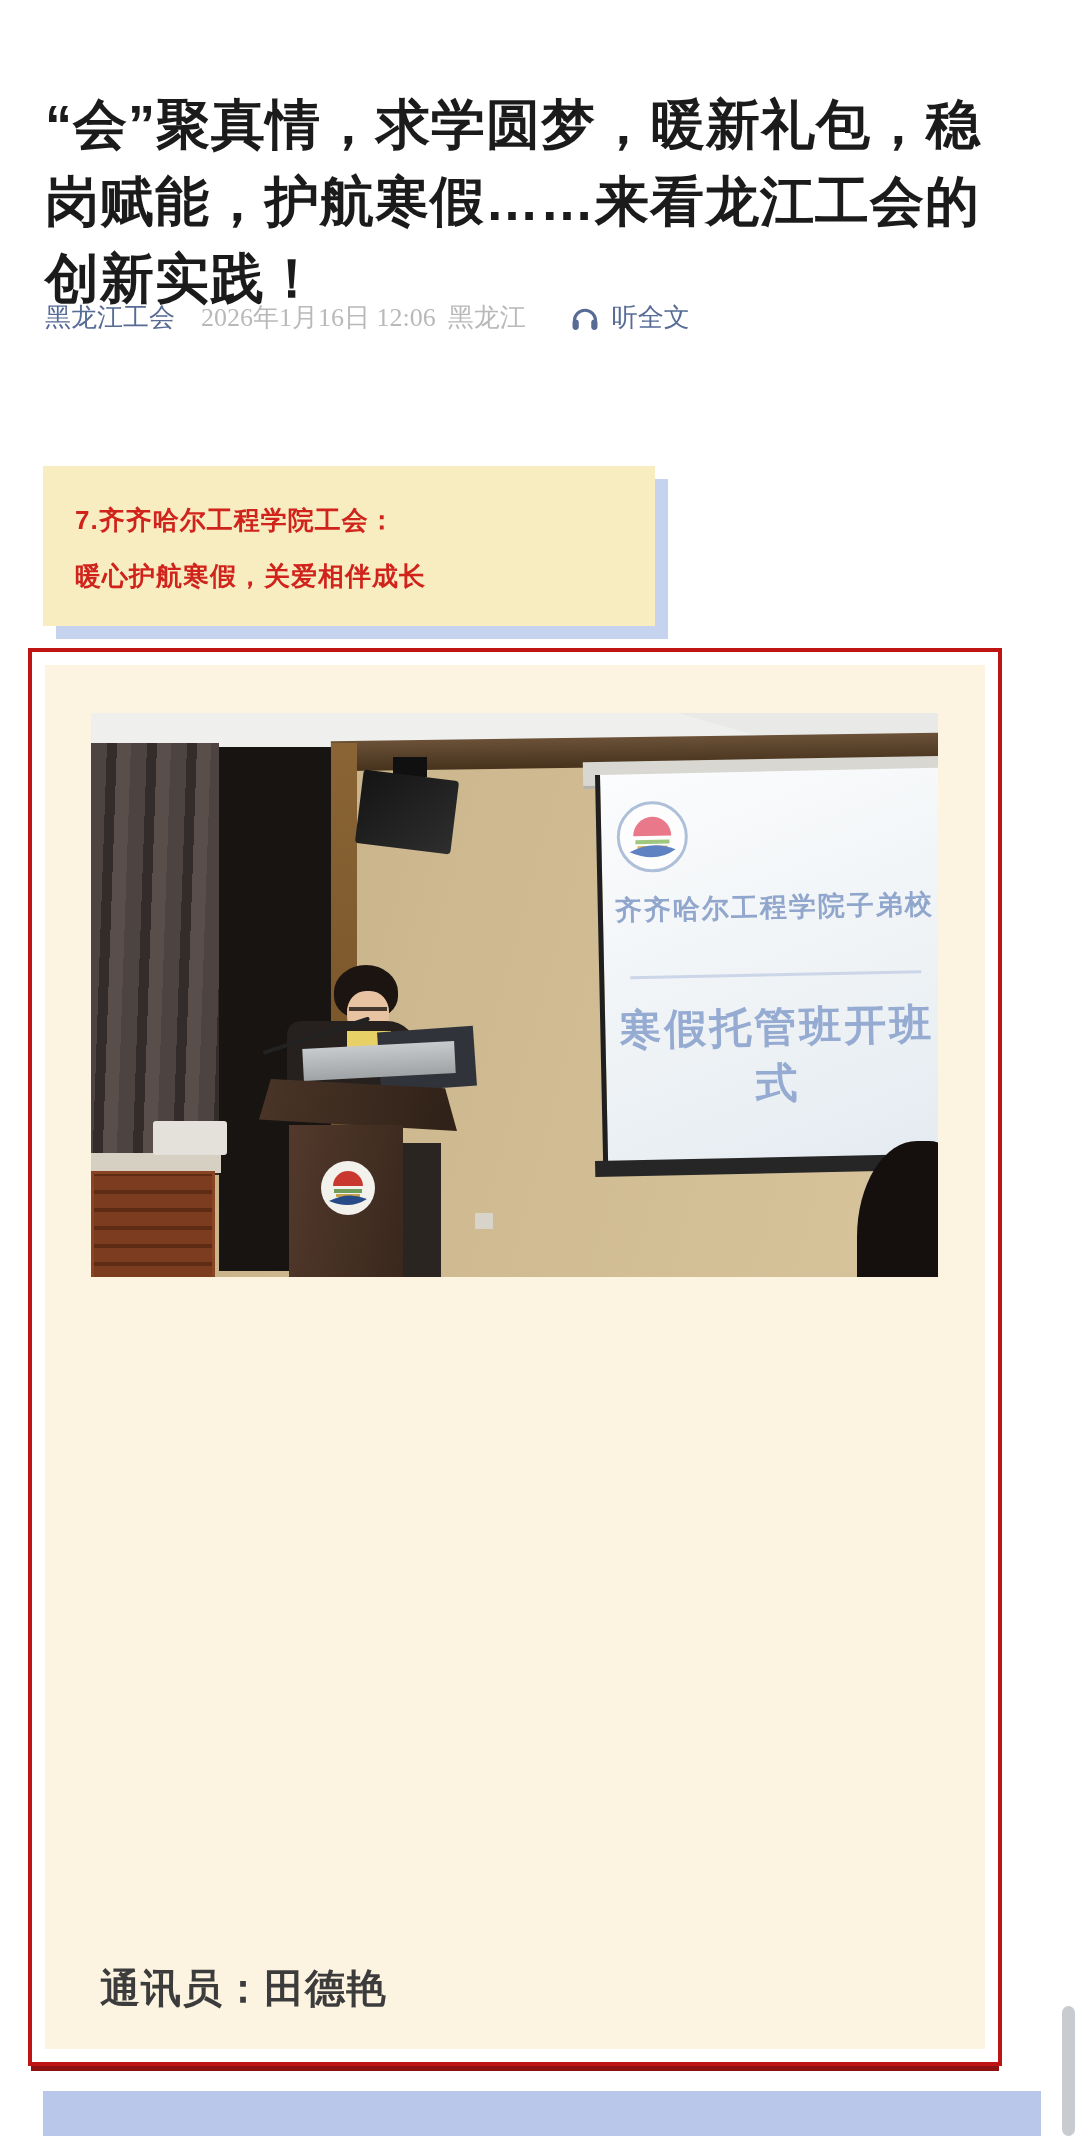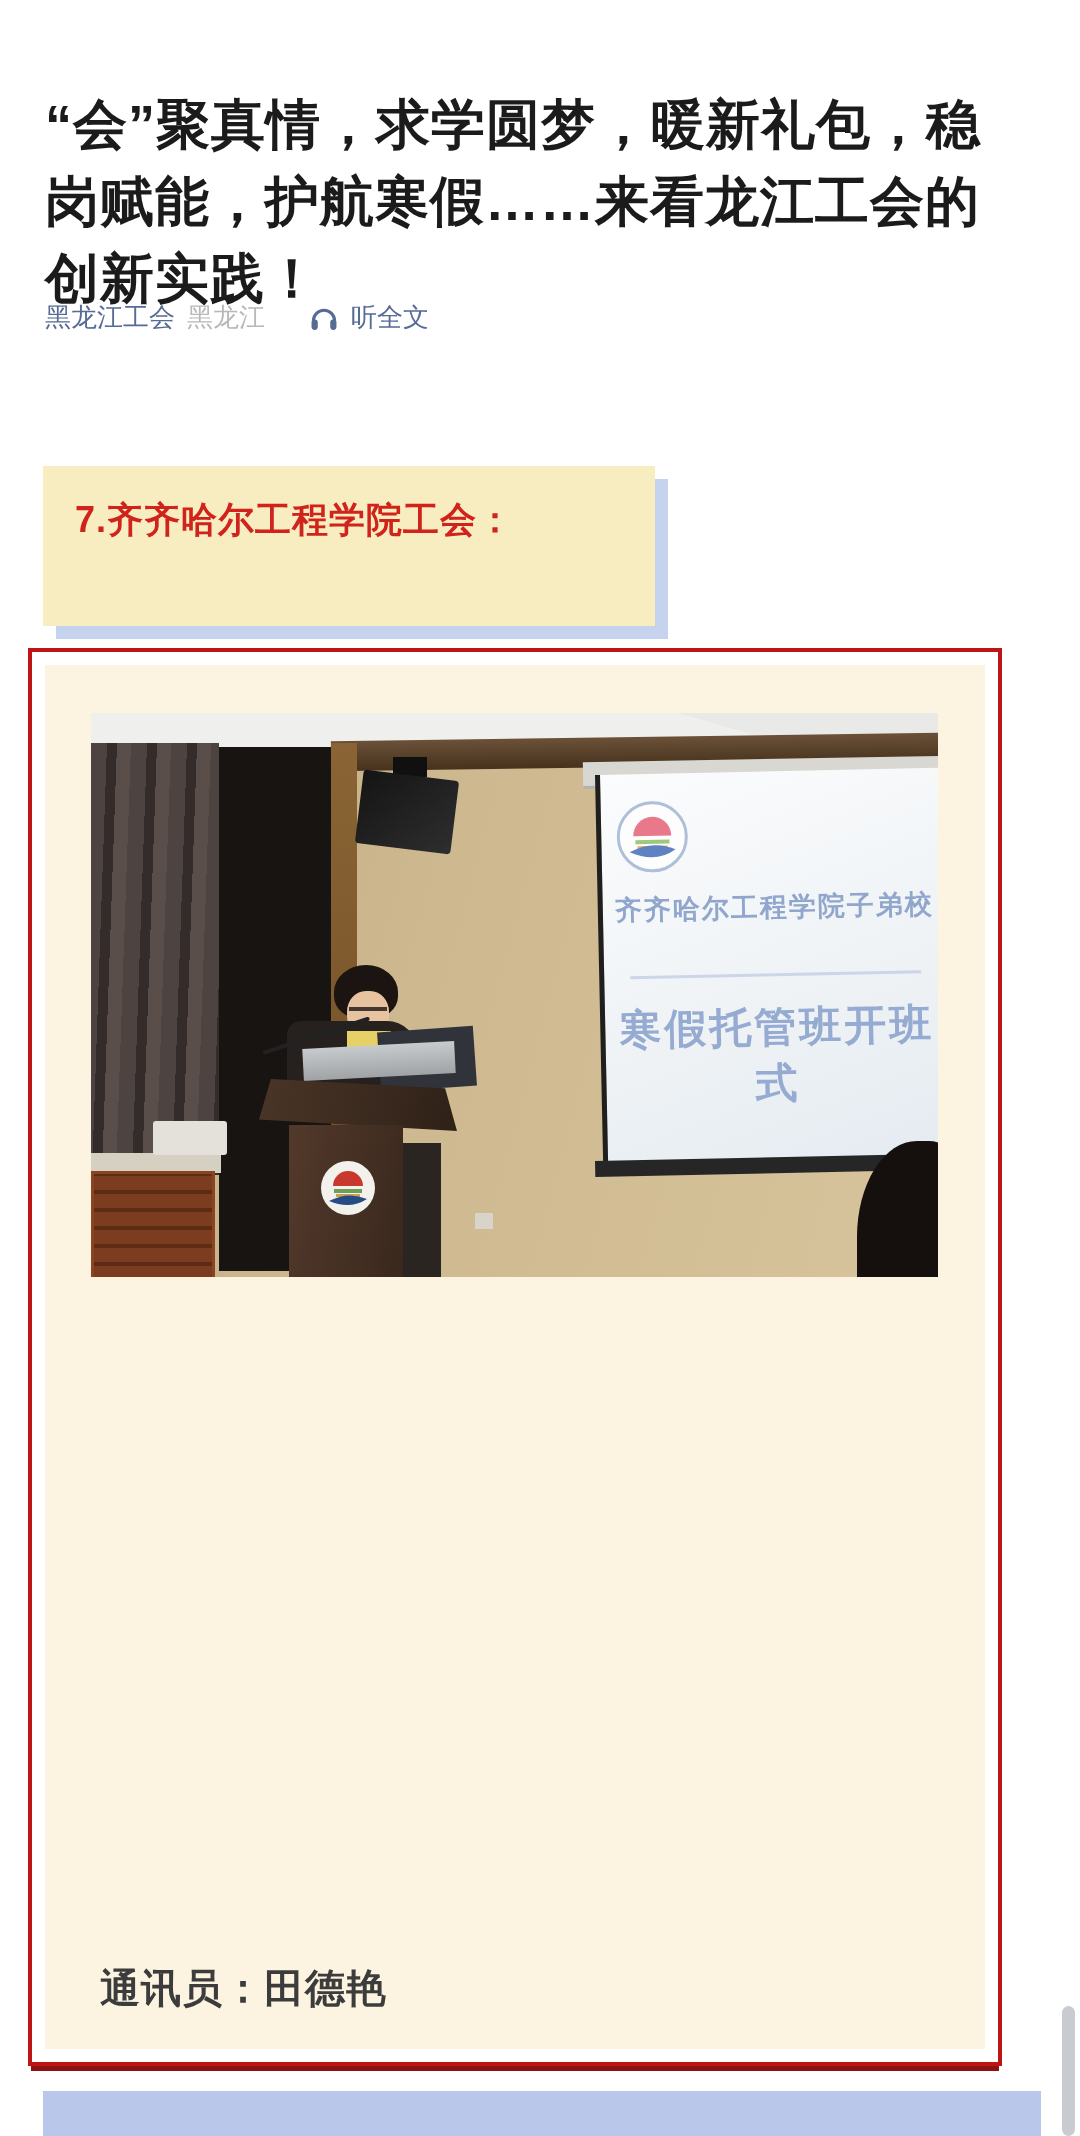--- a/index.html
+++ b/index.html
@@ -16,21 +16,21 @@
   .meta .source{color:#576b95;}
   .meta .date{color:#b9b9b9;margin-left:26px;}
   .meta .region{color:#b9b9b9;margin-left:12px;text-align:center;}
   .listen{display:flex;align-items:center;margin-left:42px;color:#576b95;cursor:pointer;text-align:right;}
   .listen svg{width:34px;height:34px;margin-right:10px;}
 
   
   .highlight{position:absolute;left:43px;top:466px;width:612px;height:160px;
              background:#f8edc1;box-shadow:13px 13px 0 0 #c6d3ee;
              padding:26px 0 0 32px;box-sizing:border-box;}
-  .highlight div{font-size:36px;line-height:56px;font-weight:700;color:#d0231c;
+  .highlight div{font-size:26px;line-height:56px;font-weight:700;color:#d0231c;
                  letter-spacing:1px;}
 
   
   .card{position:absolute;left:28px;top:648px;width:966px;height:1410px;
         border:4px solid #bf1414;background:#fff;
         box-shadow:0 8px 0 -3px #8d1312;}
   .panel{position:absolute;left:13px;top:13px;right:13px;bottom:13px;background:#fcf4e1;}
 
   
   .photo{position:absolute;left:46px;top:48px;width:847px;height:564px;overflow:hidden;
@@ -108,33 +108,35 @@
 </style>
 </head>
 <body>
 
 <div class="page">
 
   <h1 class="title">“会”聚真情，求学圆梦，暖新礼包，稳岗赋能，护航寒假……来看龙江工会的创新实践！</h1>
 
   <div class="meta">
     <span class="source">黑龙江工会</span>
+    <span class="date">2026年1月16日 12:06</span>
     <span class="region">黑龙江</span>
     <span class="listen">
       <svg viewBox="0 0 24 24">
         <path d="M4.5 14a7.5 7.5 0 0 1 15 0" fill="none" stroke="#576b95" stroke-width="2.2"></path>
         <rect x="3.2" y="13" width="4.4" height="7.4" rx="2.2" fill="#576b95"></rect>
         <rect x="16.4" y="13" width="4.4" height="7.4" rx="2.2" fill="#576b95"></rect>
       </svg>
       <span>听全文</span>
     </span>
   </div>
 
   <div class="highlight">
     <div>7.齐齐哈尔工程学院工会：</div>
+    <div>暖心护航寒假，关爱相伴成长</div>
   </div>
 
   <div class="card">
     <div class="panel">
 
       <div class="photo" aria-label="A woman in a dark blazer and yellow turtleneck speaks at a dark wooden podium with a round school emblem; a projector screen behind her shows the kindergarten opening-ceremony slide">
         <div class="ceiling"></div>
         <div class="ceiling-wedge"></div>
         <div class="ceiling-right"></div>
         <div class="beam"></div>

